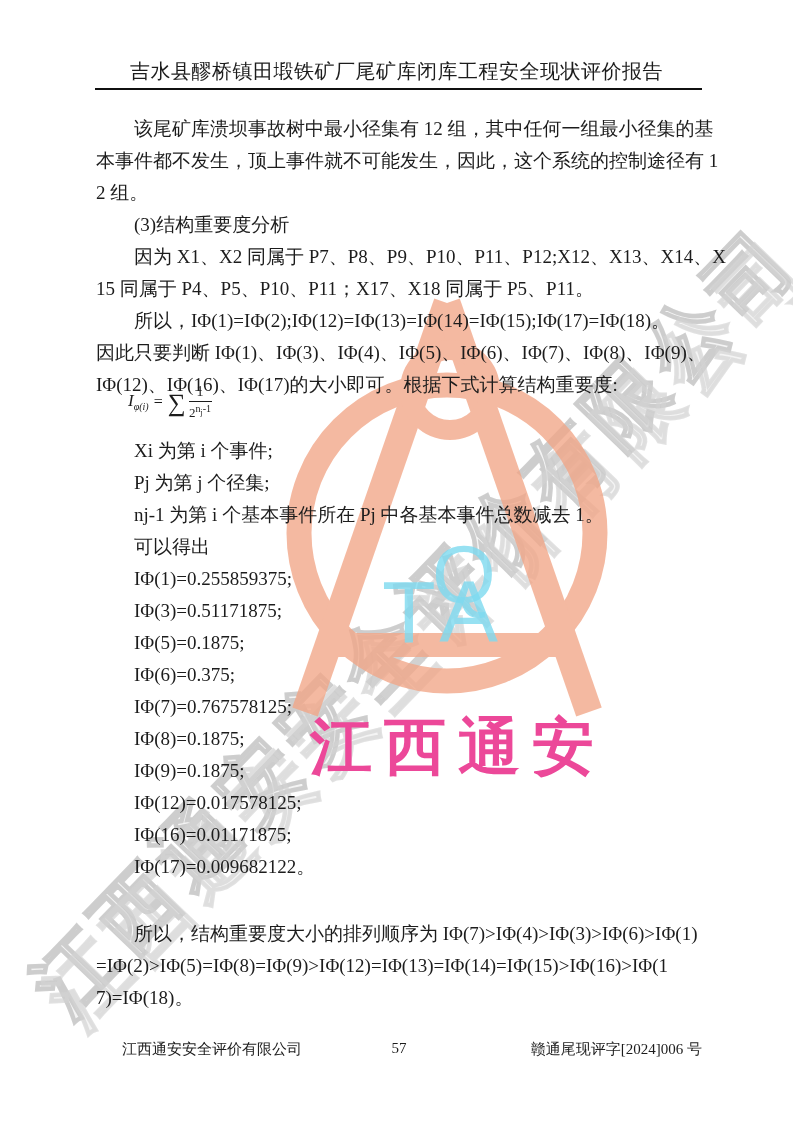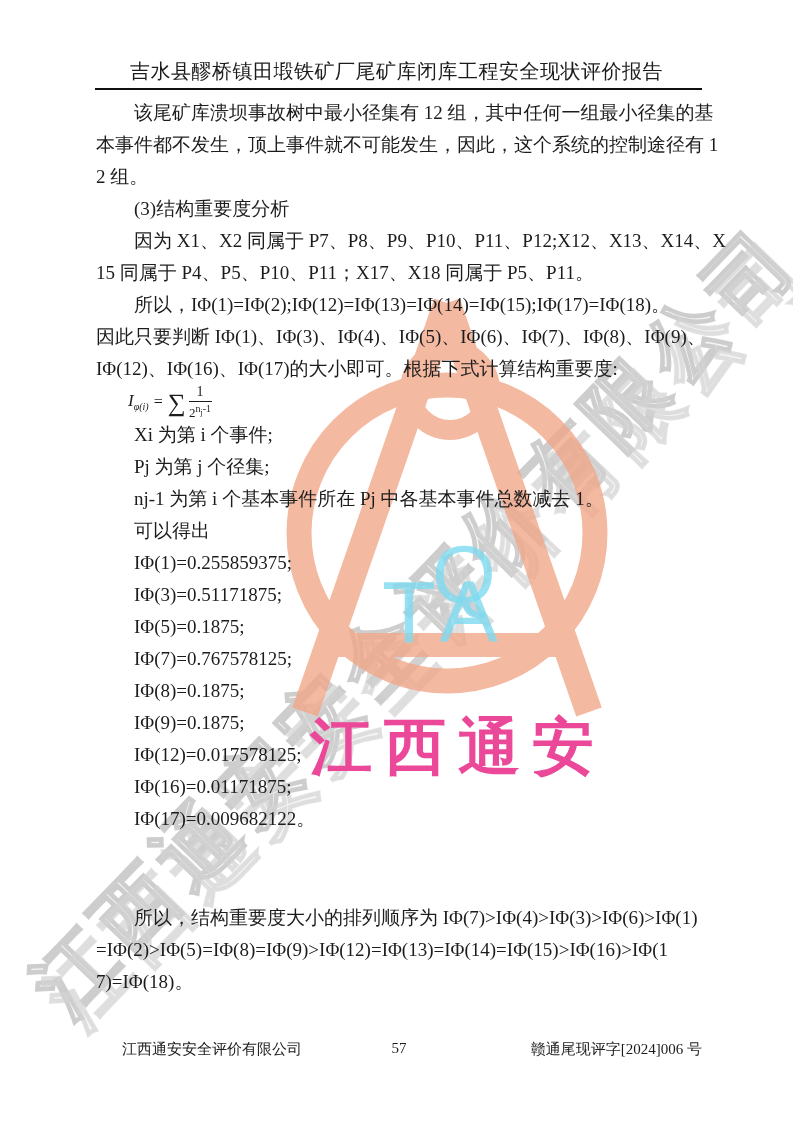--- a/index.html
+++ b/index.html
@@ -35,21 +35,21 @@
     font-size:62px;font-weight:bold;letter-spacing:12px;
     color:#ec4899;line-height:1;white-space:nowrap;
   }
   
   .content{position:absolute;inset:0;z-index:1;}
   .hdr-title{
     position:absolute;left:0;top:58px;width:100%;
     text-align:center;font-size:20px;letter-spacing:.5px;
   }
   .hdr-rule{position:absolute;left:95px;top:88px;width:607px;border-top:2px solid #101010;}
-  .col{position:absolute;left:96px;width:606px;}
+  .col{position:absolute;left:96px;width:606px;margin-top:16px;}
   .blockA{top:97px;}  .blockB{top:419px;}  .blockC{top:902px;}
   .ln{height:32px;line-height:32px;font-size:19px;white-space:nowrap;}
   .ind{padding-left:38px;}
   
   .formula{
     position:absolute;left:128px;top:381px;height:42px;
     display:flex;align-items:center;font-size:16px;z-index:1;
   }
   .formula .lhs{font-style:italic;font-size:17px;}
   .formula .lhs sub{font-size:10px;font-style:italic;}
@@ -121,20 +121,21 @@
     </div>
 
     <div class="col blockB">
       <div class="ln ind">Xi 为第 i 个事件;</div>
       <div class="ln ind">Pj 为第 j 个径集;</div>
       <div class="ln ind">nj-1 为第 i 个基本事件所在 Pj 中各基本事件总数减去 1。</div>
       <div class="ln ind">可以得出</div>
       <div class="ln ind">IΦ(1)=0.255859375;</div>
       <div class="ln ind">IΦ(3)=0.51171875;</div>
       <div class="ln ind">IΦ(5)=0.1875;</div>
+      <div class="ln ind">IΦ(6)=0.375;</div>
       <div class="ln ind">IΦ(7)=0.767578125;</div>
       <div class="ln ind">IΦ(8)=0.1875;</div>
       <div class="ln ind">IΦ(9)=0.1875;</div>
       <div class="ln ind">IΦ(12)=0.017578125;</div>
       <div class="ln ind">IΦ(16)=0.01171875;</div>
       <div class="ln ind">IΦ(17)=0.009682122。</div>
     </div>
 
     <div class="col blockC">
       <div class="ln ind">所以，结构重要度大小的排列顺序为 IΦ(7)&gt;IΦ(4)&gt;IΦ(3)&gt;IΦ(6)&gt;IΦ(1)</div>

